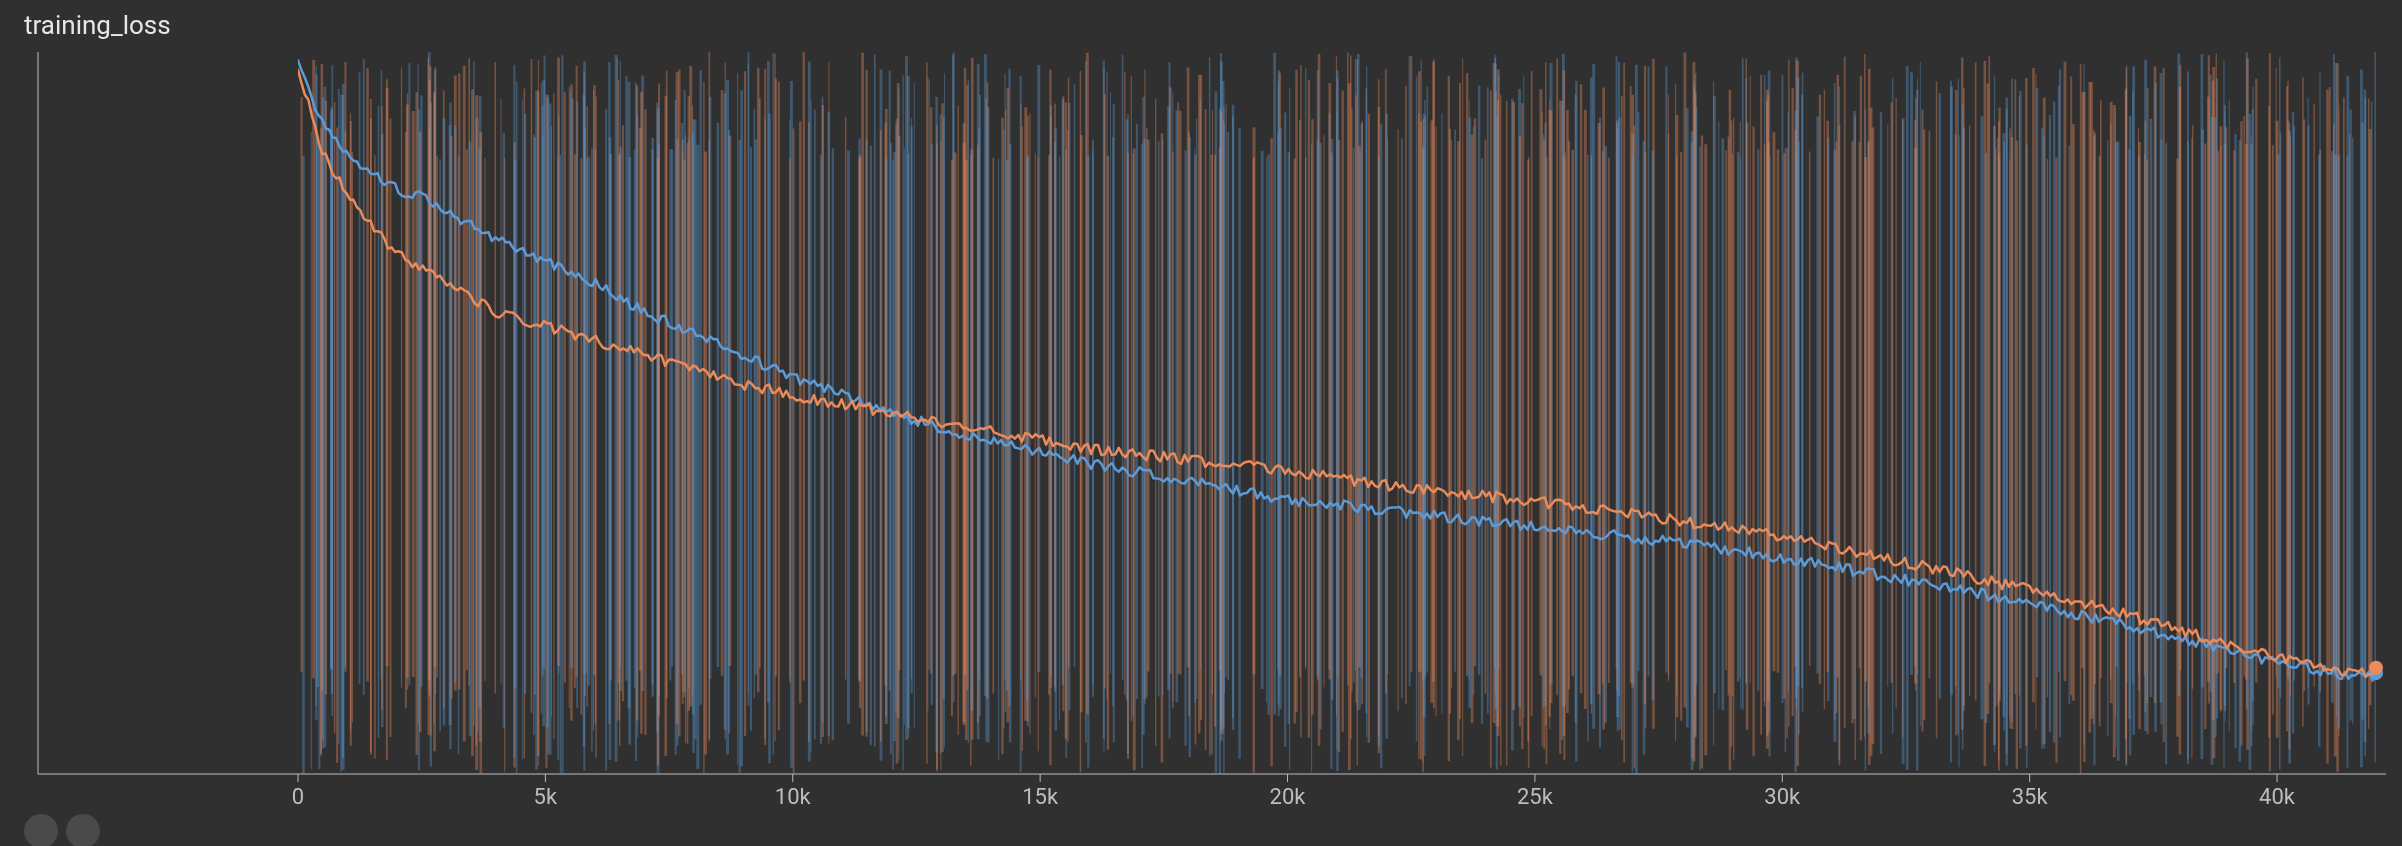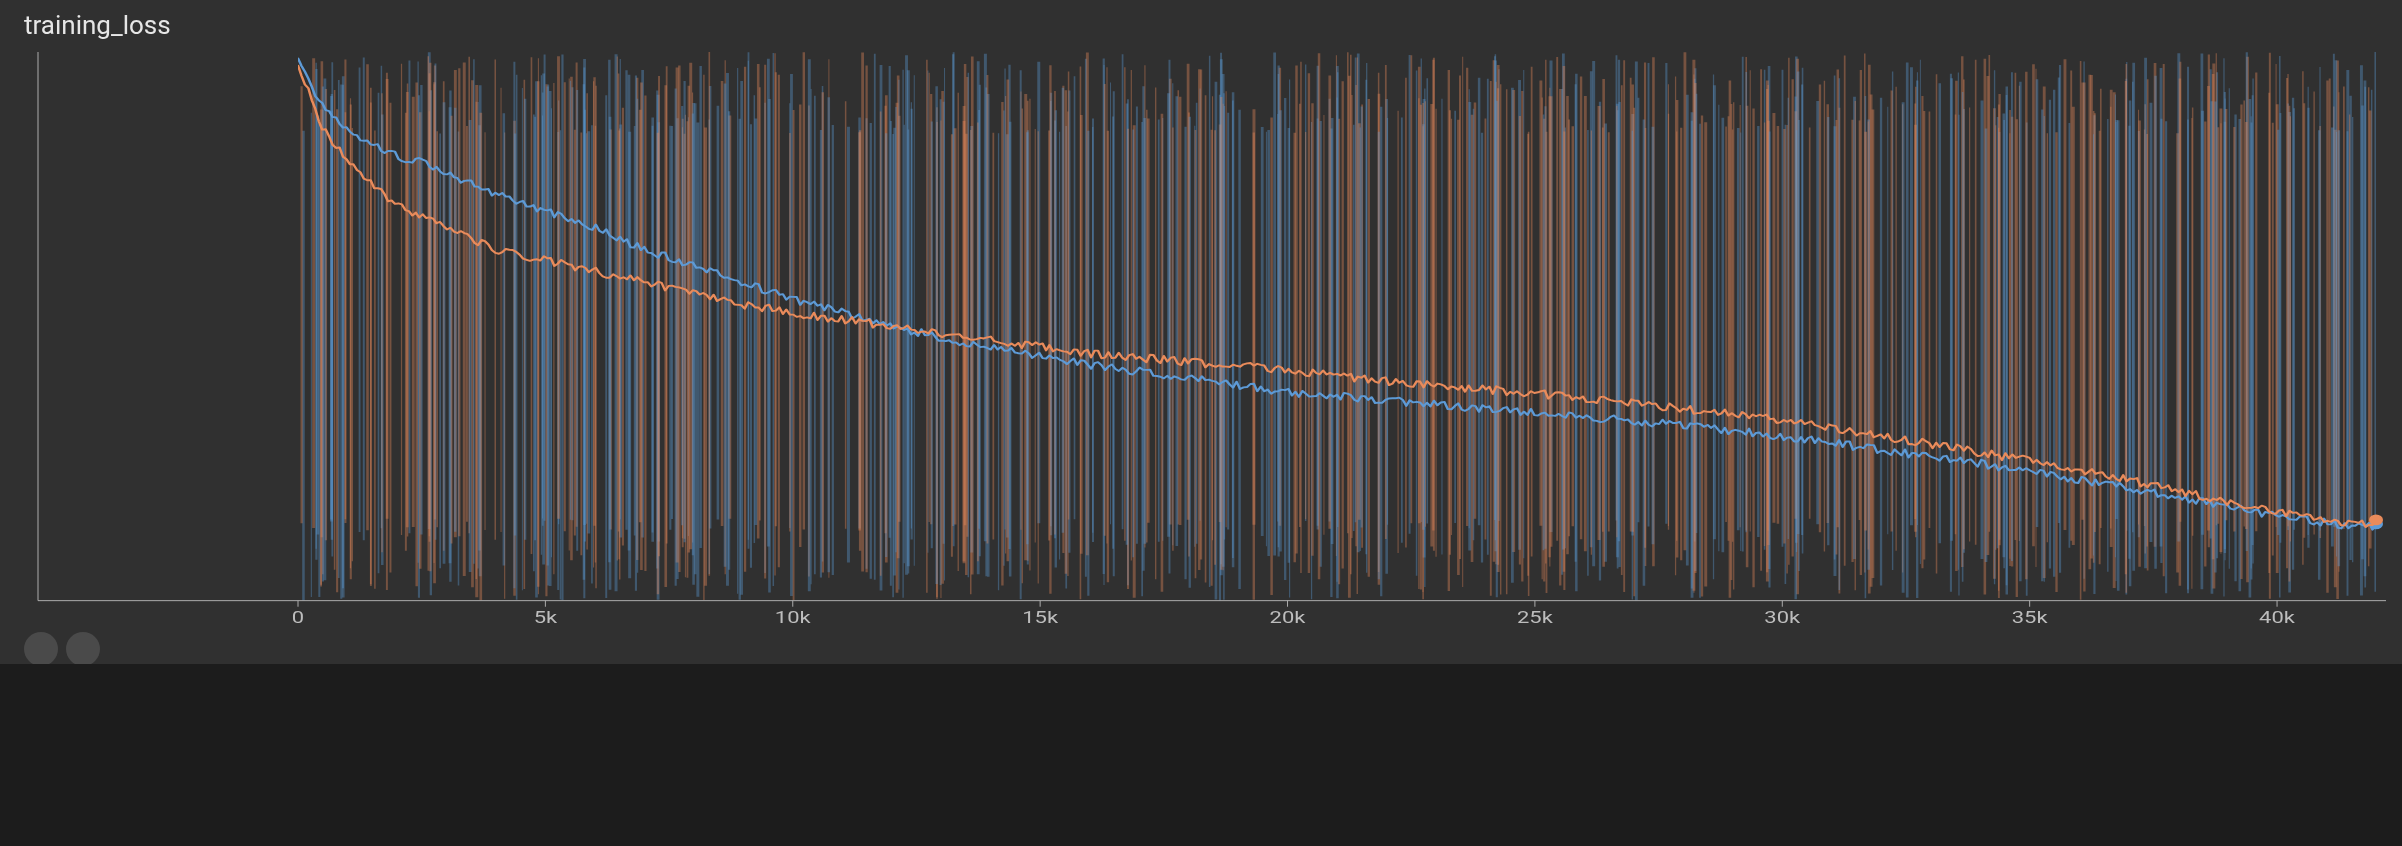--- a/index.html
+++ b/index.html
@@ -4,21 +4,21 @@
 <style>
   html, body {
     margin: 0;
     padding: 0;
     background: #1c1c1c;
     font-family: -apple-system, BlinkMacSystemFont, "Segoe UI", Roboto, Helvetica, Arial, sans-serif;
     color: #d8d8d8;
   }
   .panel {
     width: 2402px;
-    height: 664px;
+    height: 846px;
     background: #303030;
     position: relative;
     box-sizing: border-box;
     text-align: right;
   }
   .title {
     position: absolute;
     top: 10px;
     left: 24px;
     font-size: 26px;

